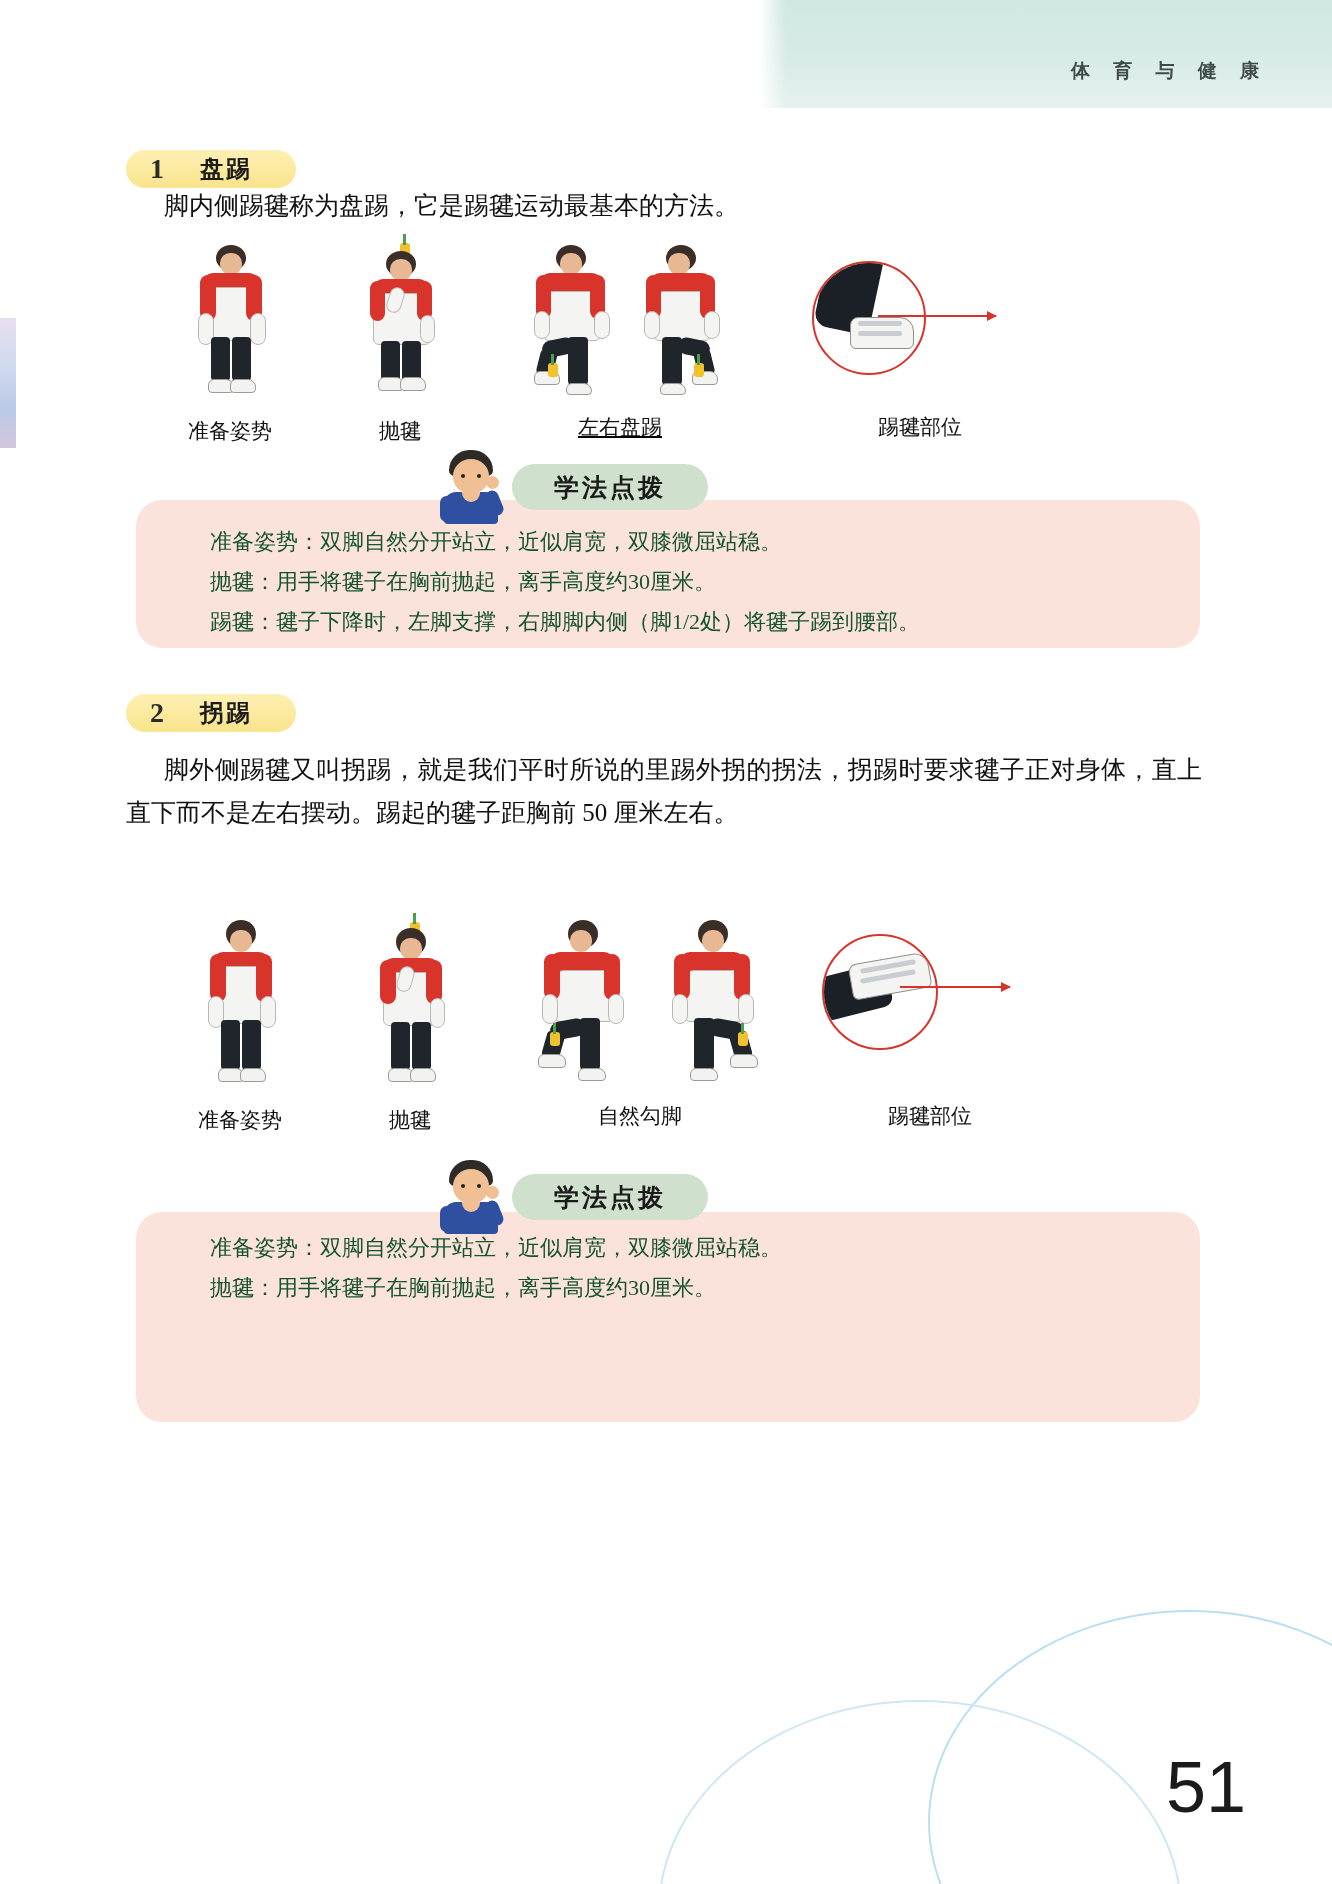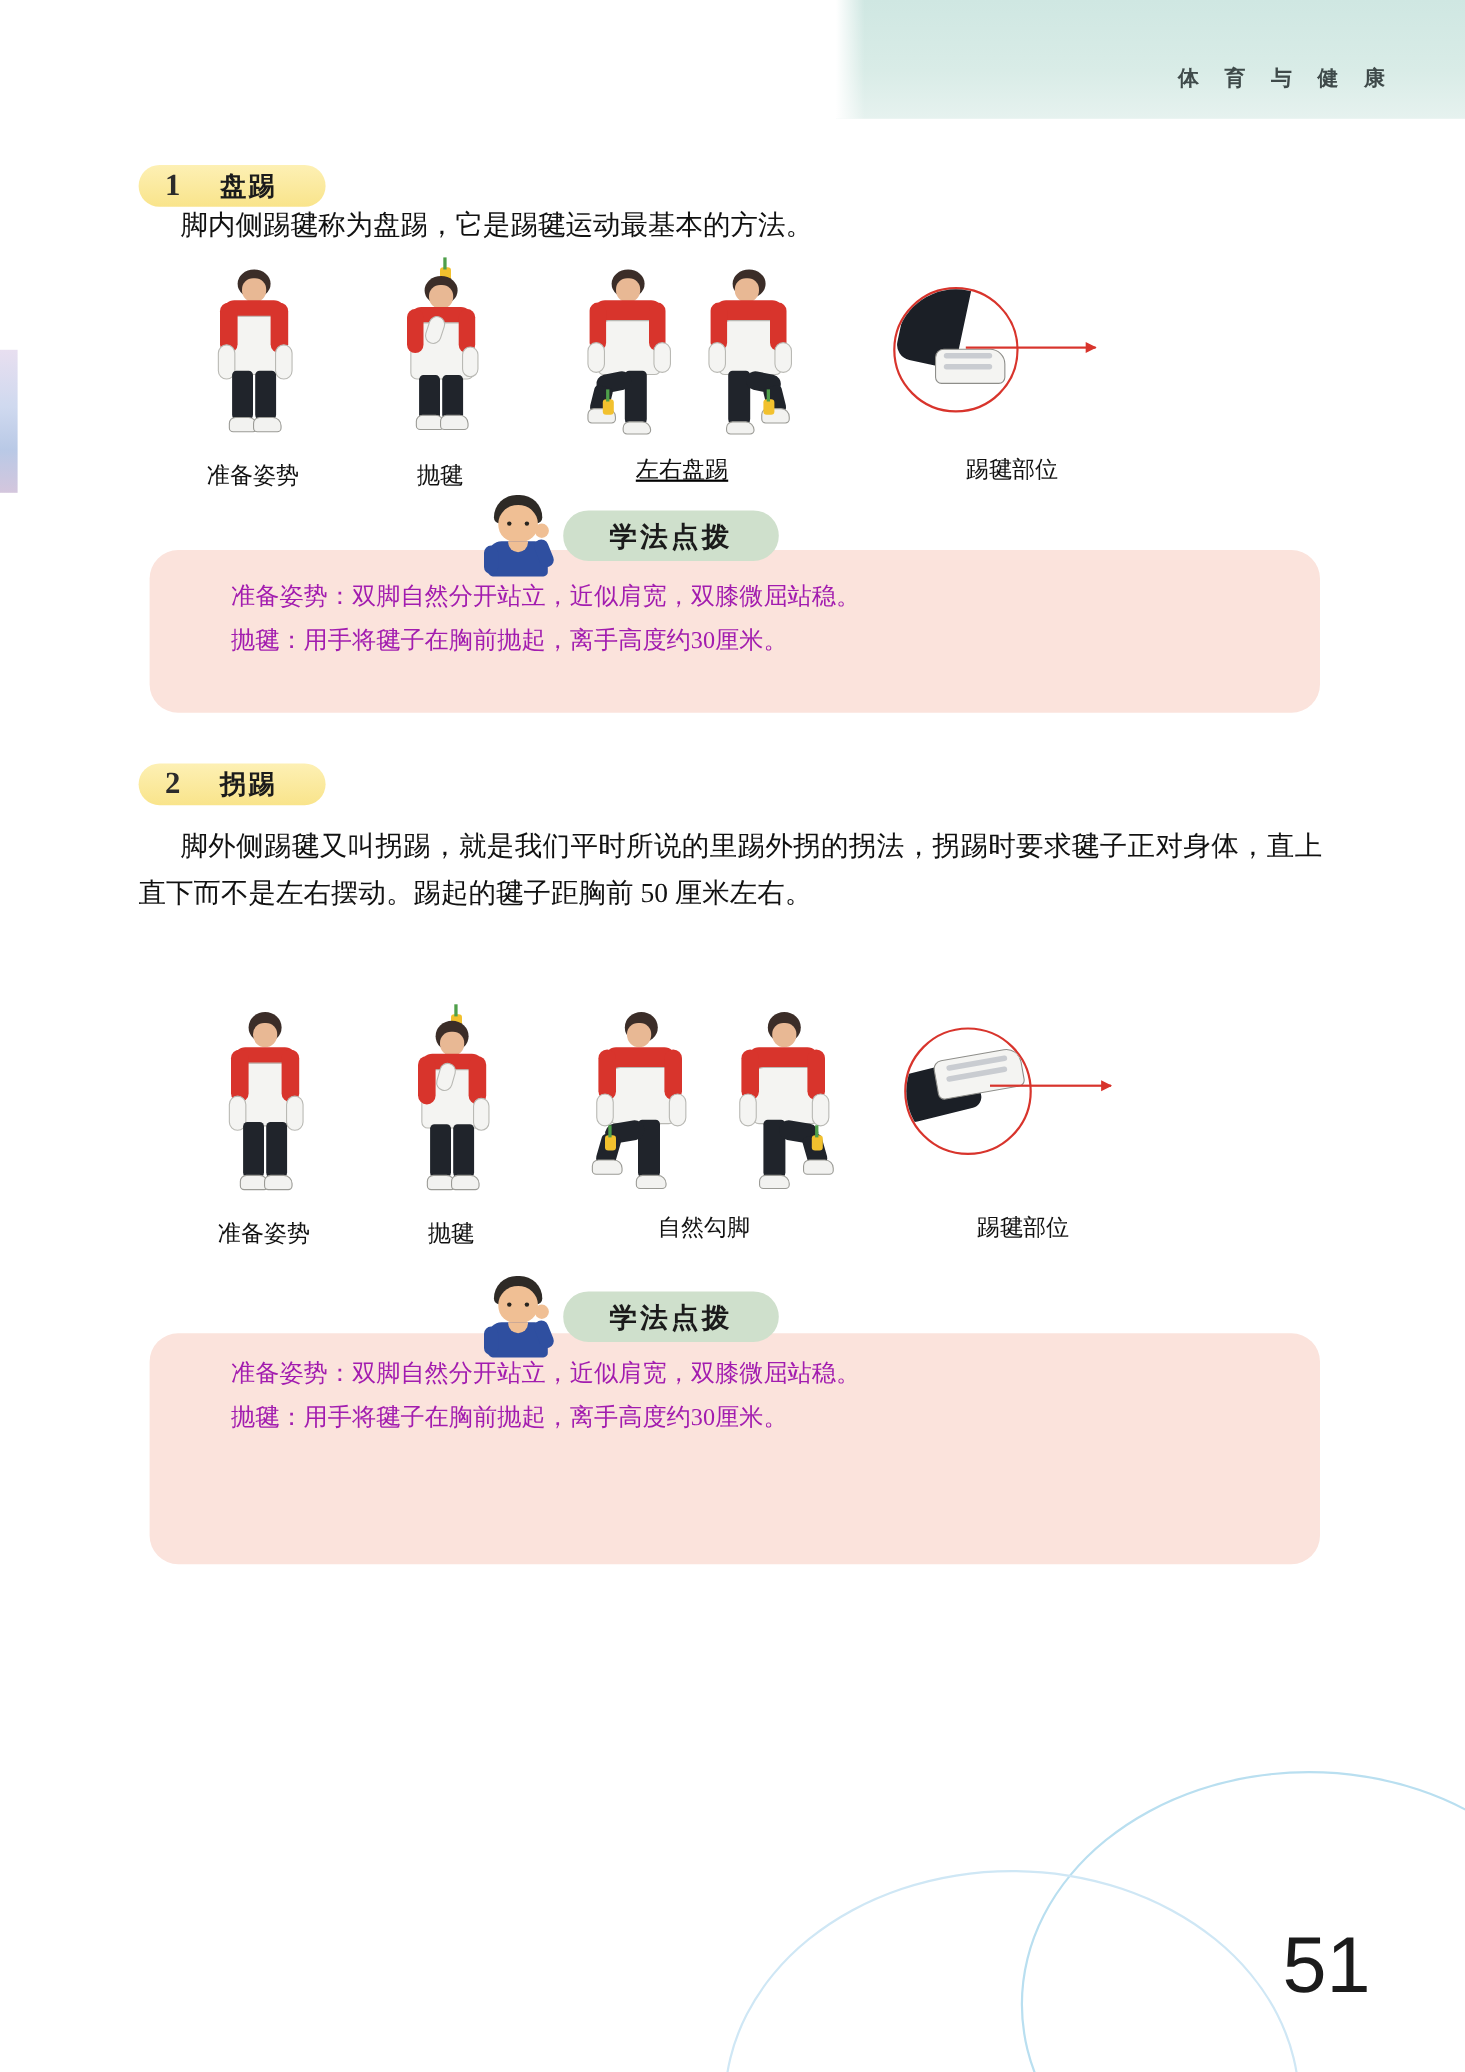--- a/index.html
+++ b/index.html
@@ -110,21 +110,21 @@
   .av-hair{position:absolute;left:9px;top:0;width:44px;height:26px;background:#2e2a26;border-radius:22px 22px 6px 6px;}
   .av-face{position:absolute;left:13px;top:9px;width:36px;height:34px;background:#f0bf94;border-radius:50% 50% 46% 46%;}
   .av-eye{position:absolute;width:4px;height:4px;background:#27241f;border-radius:50%;top:24px;}
   .av-body{position:absolute;left:4px;top:42px;width:54px;height:32px;background:#2f4fa0;border-radius:12px 12px 4px 4px;}
   .av-collar{position:absolute;left:22px;top:42px;width:18px;height:10px;background:#f0bf94;border-radius:0 0 9px 9px;}
   .av-arm{position:absolute;width:13px;height:26px;background:#2f4fa0;border-radius:7px;}
   .av-hand{position:absolute;width:13px;height:13px;background:#f0bf94;border-radius:50%;}
   .tip-lines{
     position:absolute;
     font-family:"Liberation Serif","DejaVu Serif",serif;
-    font-size:22px;line-height:40px;color:#a21caf;
+    font-size:22px;line-height:40px;color:#14532d;
   }
   .tip-lines p{margin:0;text-indent:0;}
   
   .page-arc{
     position:absolute;right:-120px;bottom:-150px;
     width:520px;height:420px;border-radius:50%;
     border:2px solid #b9dff0;
     background:transparent;
   }
   .page-arc2{
@@ -258,20 +258,21 @@
     <div class="av-arm" style="left:48px;top:40px;transform:rotate(-22deg);"></div>
     <div class="av-hand" style="left:46px;top:26px;"></div>
   </div>
   <div class="tip-pill">
     <span>学法点拨</span>
   </div>
 </div>
 <div class="tip-lines" style="left:210px;top:522px;width:920px;">
   <p>准备姿势：双脚自然分开站立，近似肩宽，双膝微屈站稳。</p>
   <p>抛毽：用手将毽子在胸前抛起，离手高度约30厘米。</p>
+  <p>踢毽：毽子下降时，左脚支撑，右脚脚内侧（脚1/2处）将毽子踢到腰部。</p>
 </div>
 
 <div class="sec-badge" style="left:126px;top:694px;">
   <div class="pill">
     <span class="num">2</span>
     <span class="label">拐踢</span>
   </div>
 </div>
 
 <div class="para" style="left:126px;top:748px;width:1076px;text-indent:38px;">脚外侧踢毽又叫拐踢，就是我们平时所说的里踢外拐的拐法，拐踢时要求毽子正对身体，直上直下而不是左右摆动。踢起的毽子距胸前 50 厘米左右。</div>

